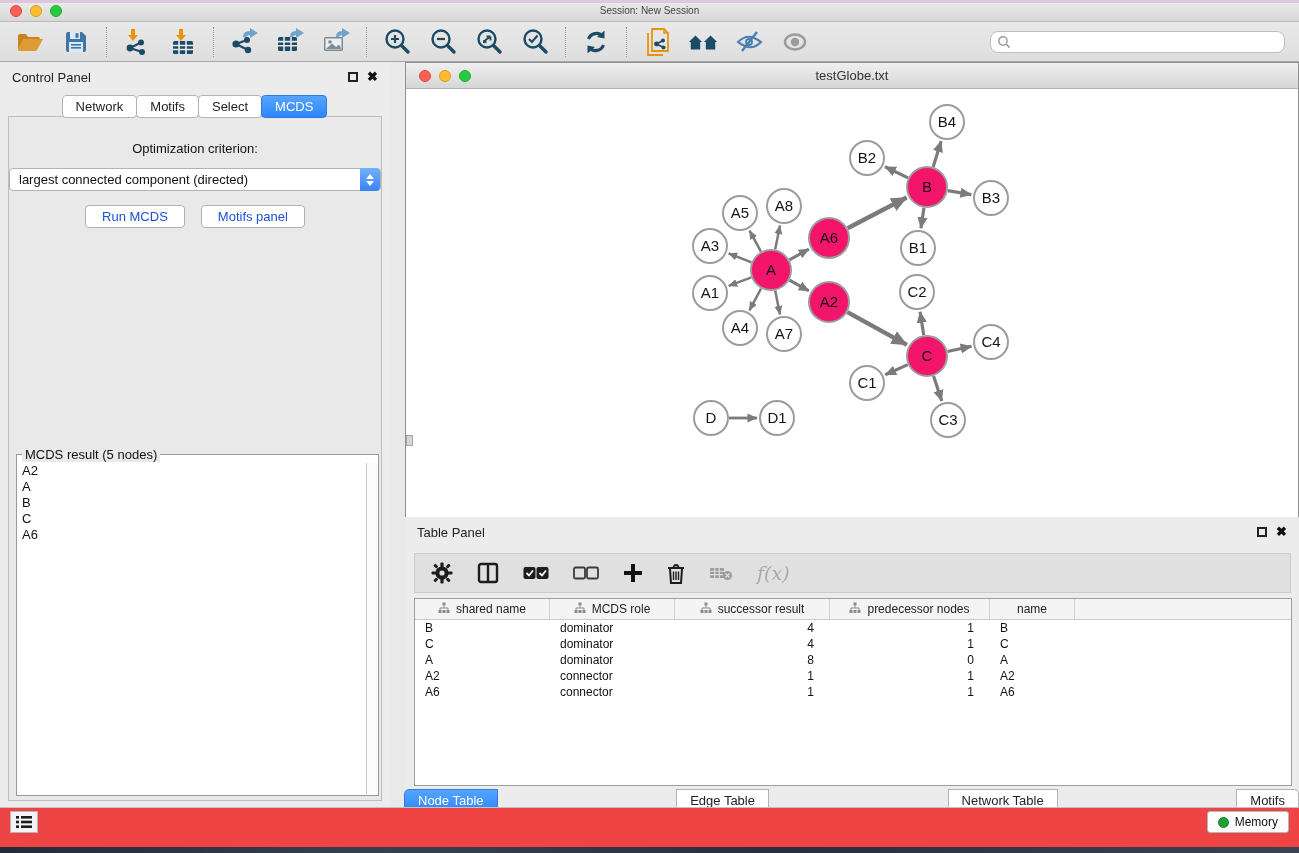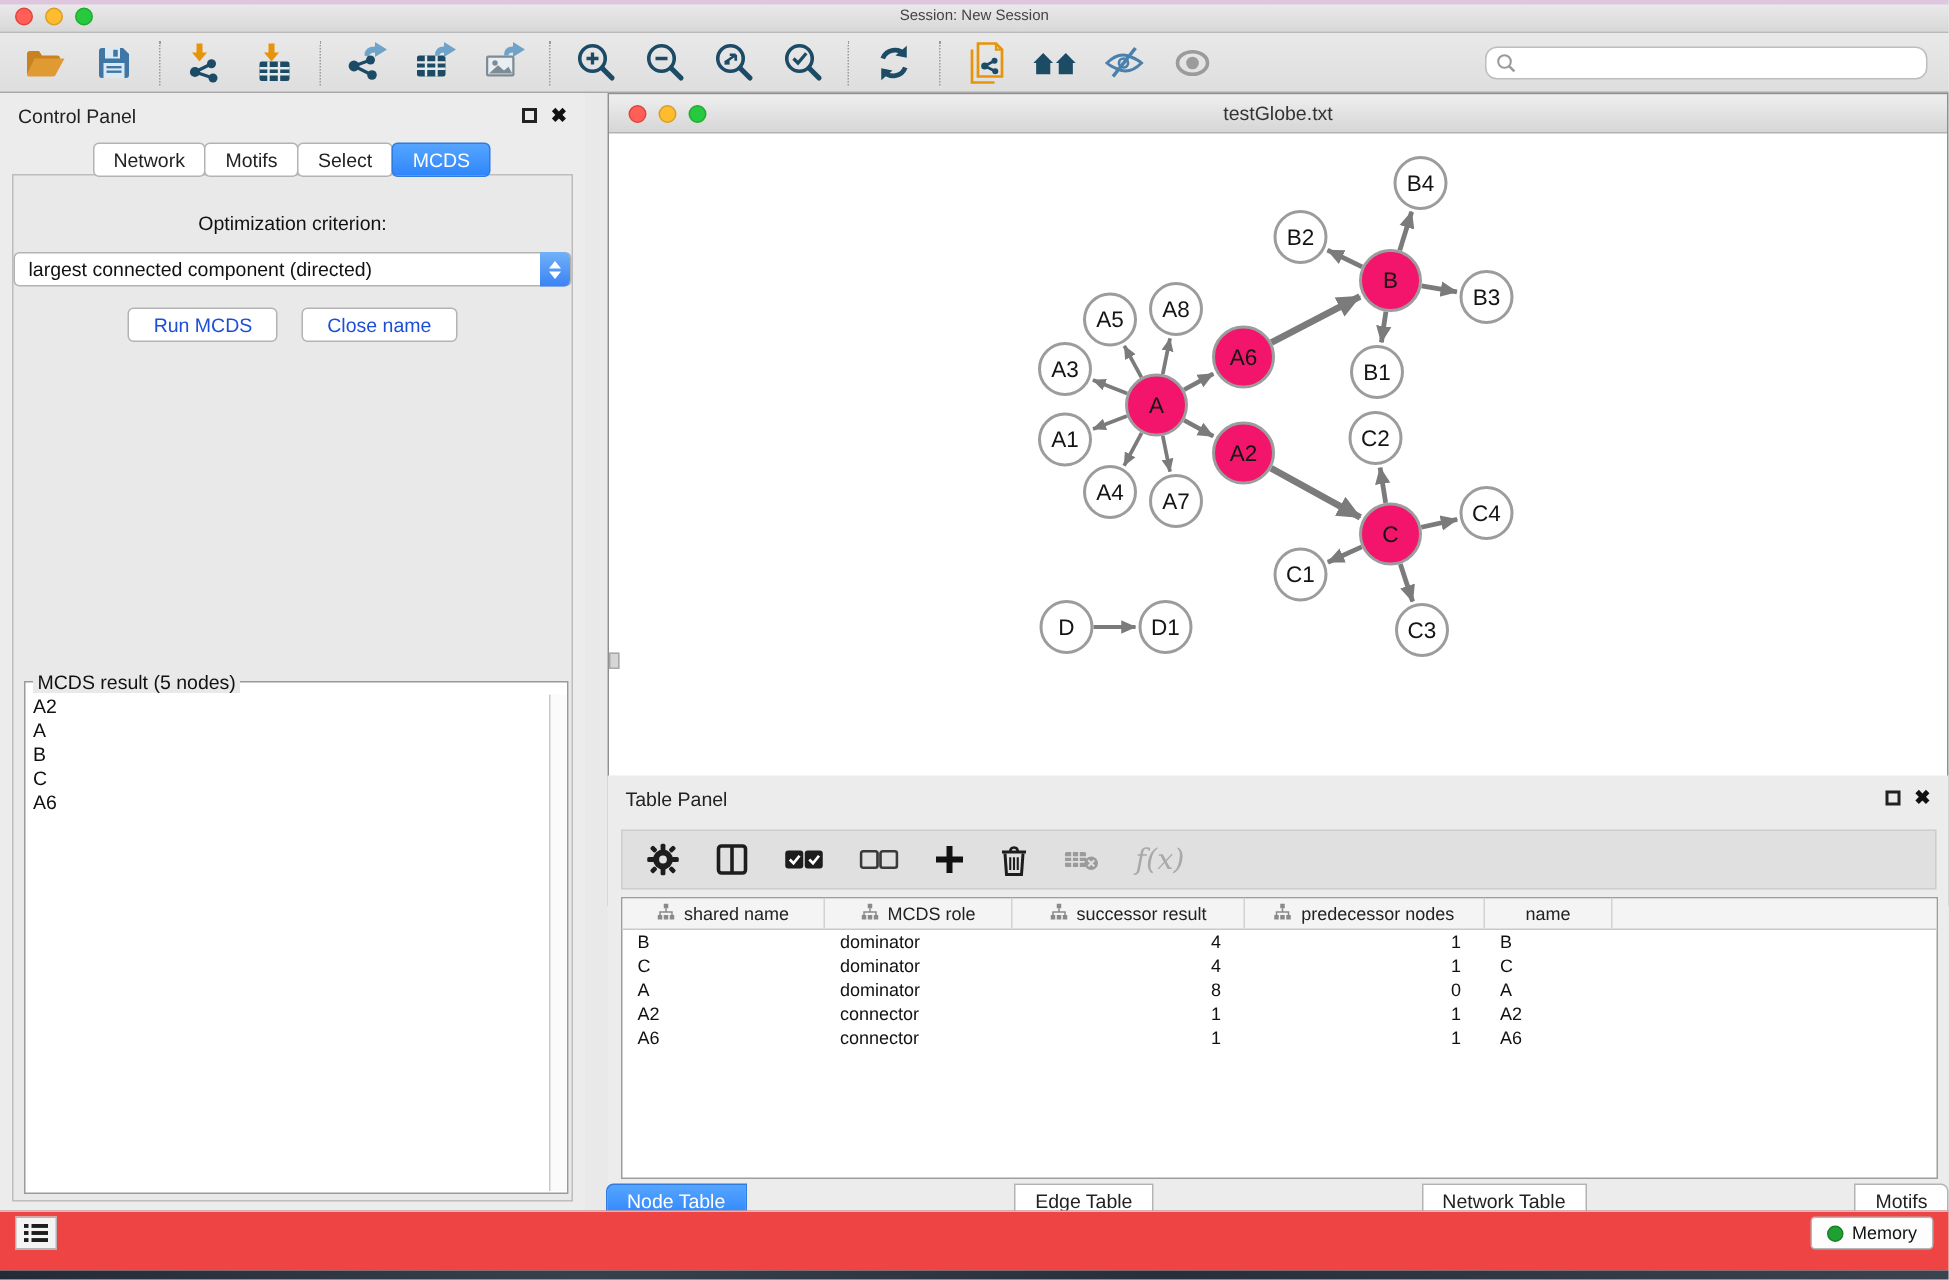--- a/index.html
+++ b/index.html
@@ -287,21 +287,21 @@
       <div class="opt-label">Optimization criterion:</div>
       <div class="combo">
         <span>largest connected component (directed)</span>
         <span class="combo-stepper">
             <span class="chev-up"></span>
             <span class="chev-down"></span>
           </span>
       </div>
       <div class="cp-buttons">
         <button class="cp-btn">Run MCDS</button>
-        <button class="cp-btn">Close name</button>
+        <button class="cp-btn">Motifs panel</button>
       </div>
       <div class="result-fieldset">
         <span class="result-legend">MCDS result (5 nodes)</span>
         <div class="result-list" id="result-list">
             <div class="result-item">A2</div>
             <div class="result-item">A</div>
             <div class="result-item">B</div>
             <div class="result-item">C</div>
             <div class="result-item">A6</div>
           </div>

